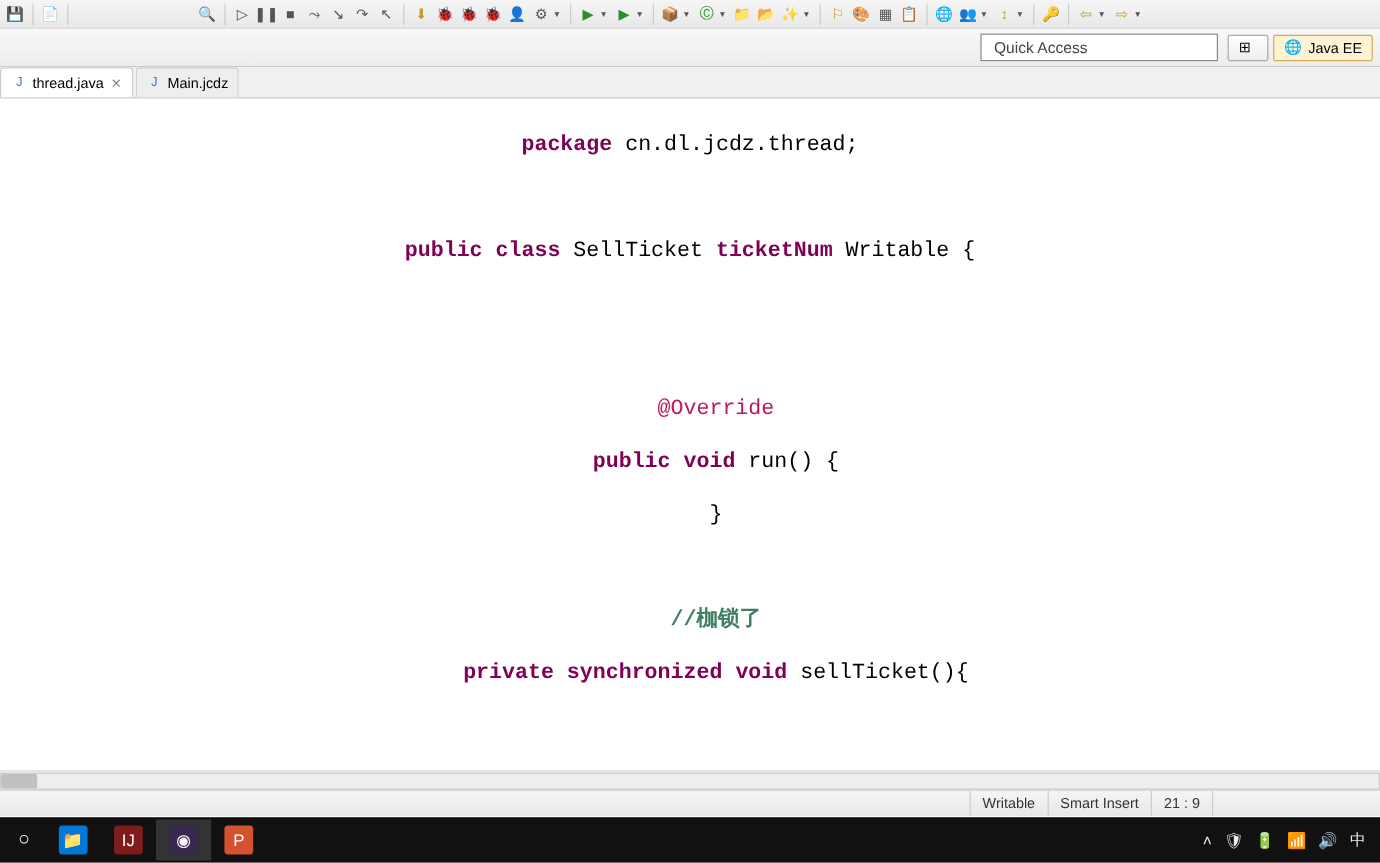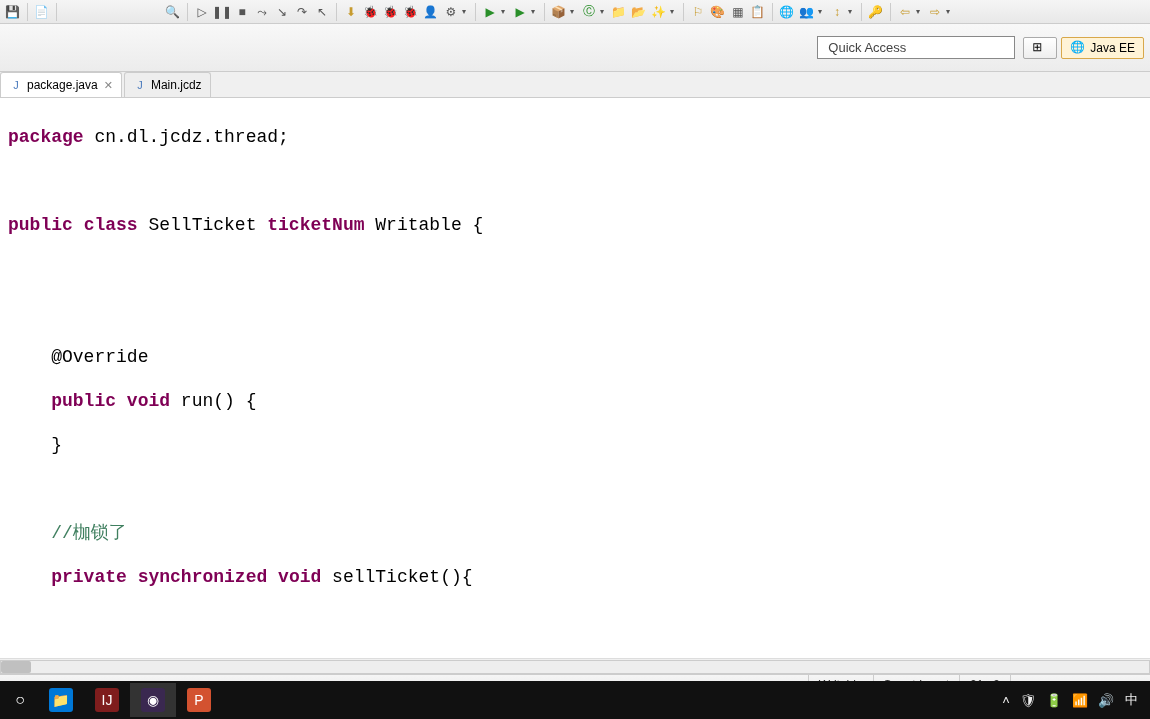--- a/index.html
+++ b/index.html
@@ -1,38 +1,38 @@
 <!DOCTYPE html>
 <html><head>
 <meta charset="utf-8">
 <style>
 * { margin: 0; padding: 0; box-sizing: border-box; }
 body { font-family: "Segoe UI", Arial, sans-serif; font-size: 13px; background: #fff; overflow: hidden; width: 1150px; height: 719px; position: relative; }
 
 .toolbar { height: 24px; background: linear-gradient(#f5f5f5, #e8e8e8); border-bottom: 1px solid #ccc; display: flex; align-items: center; padding: 0 4px; gap: 2px; }
-.toolbar-right { height: 48px; background: linear-gradient(#f8f8f8, #ececec); border-bottom: 1px solid #ccc; display: flex; align-items: center; justify-content: flex-end; padding: 0 6px; gap: 4px; }
+.toolbar-right { height: 32px; background: linear-gradient(#f8f8f8, #ececec); border-bottom: 1px solid #ccc; display: flex; align-items: center; justify-content: flex-end; padding: 0 6px; gap: 4px; }
 .tb-icon { width: 18px; height: 18px; display: inline-flex; align-items: center; justify-content: center; color: #555; font-size: 12px; cursor: pointer; }
 .tb-sep { width: 1px; height: 18px; background: #ccc; margin: 0 3px; }
 .tb-dd { width: 8px; font-size: 8px; color: #555; }
 
 .quick-access { border: 1px solid #888; background: #fff; padding: 3px 10px; font-size: 13px; color: #444; min-width: 100px; margin-right: 4px; }
 .persp-btn { border: 1px solid #aaa; background: linear-gradient(#fff,#eee); padding: 2px 8px; font-size: 12px; display: inline-flex; align-items: center; gap: 4px; border-radius: 2px; cursor: pointer; }
 .persp-btn.active { background: #fff3d6; border-color: #d8a84a; }
 .persp-icon { width: 16px; height: 16px; display: inline-block; }
 
 .tabs { display: flex; background: #f0f0f0; border-bottom: 1px solid #ccc; height: 26px; }
 .tab { padding: 4px 8px; background: #fff; border: 1px solid #ccc; border-bottom: none; border-top-left-radius: 3px; border-top-right-radius: 3px; margin-right: 2px; display: flex; align-items: center; gap: 4px; font-size: 12px; cursor: pointer; }
 .tab-icon { width: 14px; height: 14px; display: inline-flex; align-items: center; justify-content: center; color: #4b7bbd; font-size: 11px; }
 .tab-close { color: #888; font-size: 11px; margin-left: 2px; }
 .tab.inactive { background: #eee; }
 
-.editor { font-family: Consolas, "Courier New", monospace; font-size: 18px; line-height: 22px; padding: 6px 8px 0 8px; height: 560px; overflow: hidden; white-space: pre; position: relative; }
+.editor { font-family: Consolas, "Courier New", monospace; font-size: 18px; line-height: 22px; padding: 6px 8px 0 8px; height: 560px; overflow: hidden; white-space: pre; position: relative; text-align: center; }
 .kw { color: #7f0055; font-weight: bold; }
-.anno { color: #000000; }
-.comment { color: #3f7f5f; }
+.anno { color: #be185d; }
+.comment { color: #3f7f5f; font-weight: bold; }
 .hl { background: #d4d4d4; }
 
 .hscroll { height: 16px; background: #f0f0f0; border-top: 1px solid #ddd; display: flex; align-items: center; }
 .hscroll-track { flex: 1; height: 14px; background: #eee; border: 1px solid #ccc; position: relative; }
 .hscroll-thumb { position: absolute; left: 0; top: 0; width: 30px; height: 12px; background: #c0c0c0; border-radius: 2px; }
 
 .statusbar { height: 22px; background: linear-gradient(#f5f5f5,#e8e8e8); border-top: 1px solid #ccc; display: flex; font-size: 12px; color: #333; }
 .statusbar .cell { border-left: 1px solid #ccc; padding: 3px 10px; }
 .statusbar .spacer { flex: 1; }
 
@@ -110,21 +110,21 @@
   </span>
   <span class="persp-btn active">
     <span class="persp-icon">🌐</span>
     <span>Java EE</span>
   </span>
 </div>
 
 <div class="tabs">
   <div class="tab">
     <span class="tab-icon">J</span>
-    <span>package.java</span>
+    <span>thread.java</span>
     <span class="tab-close">✕</span>
   </div>
   <div class="tab inactive">
     <span class="tab-icon">J</span>
     <span>Main.jcdz</span>
   </div>
 </div>
 
 <div class="editor">
 <div><span class="kw">package</span><span> cn.dl.jcdz.thread;</span></div>

